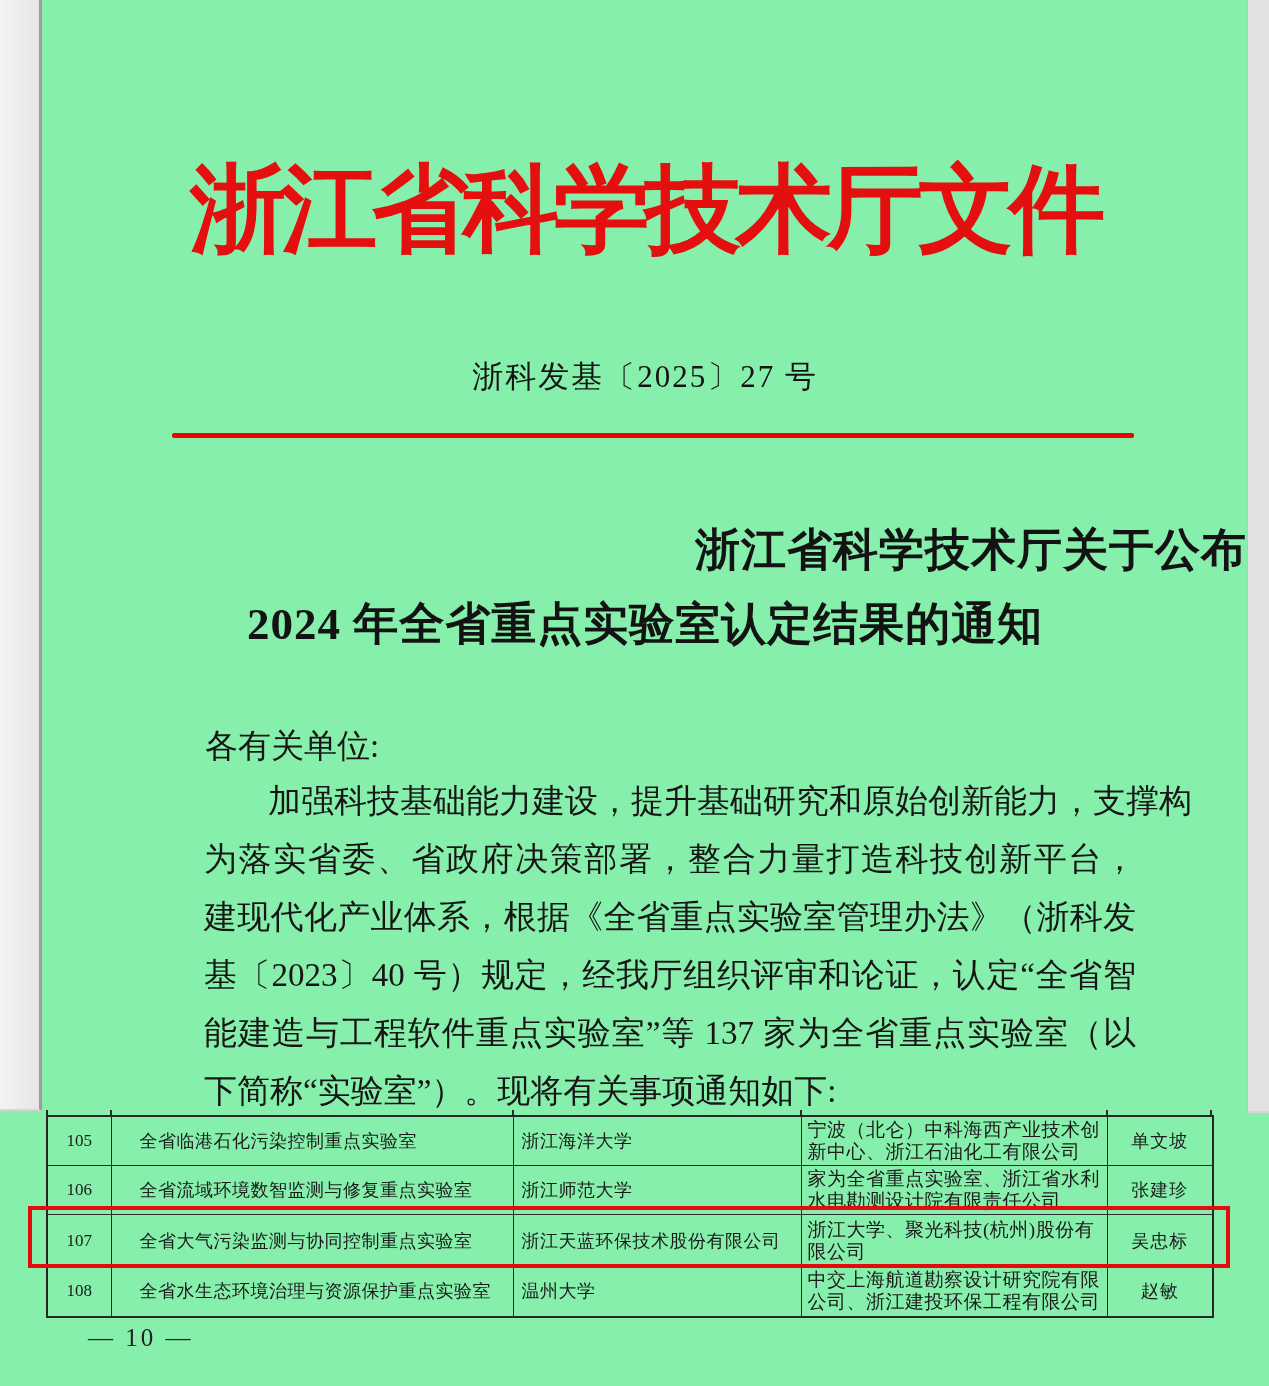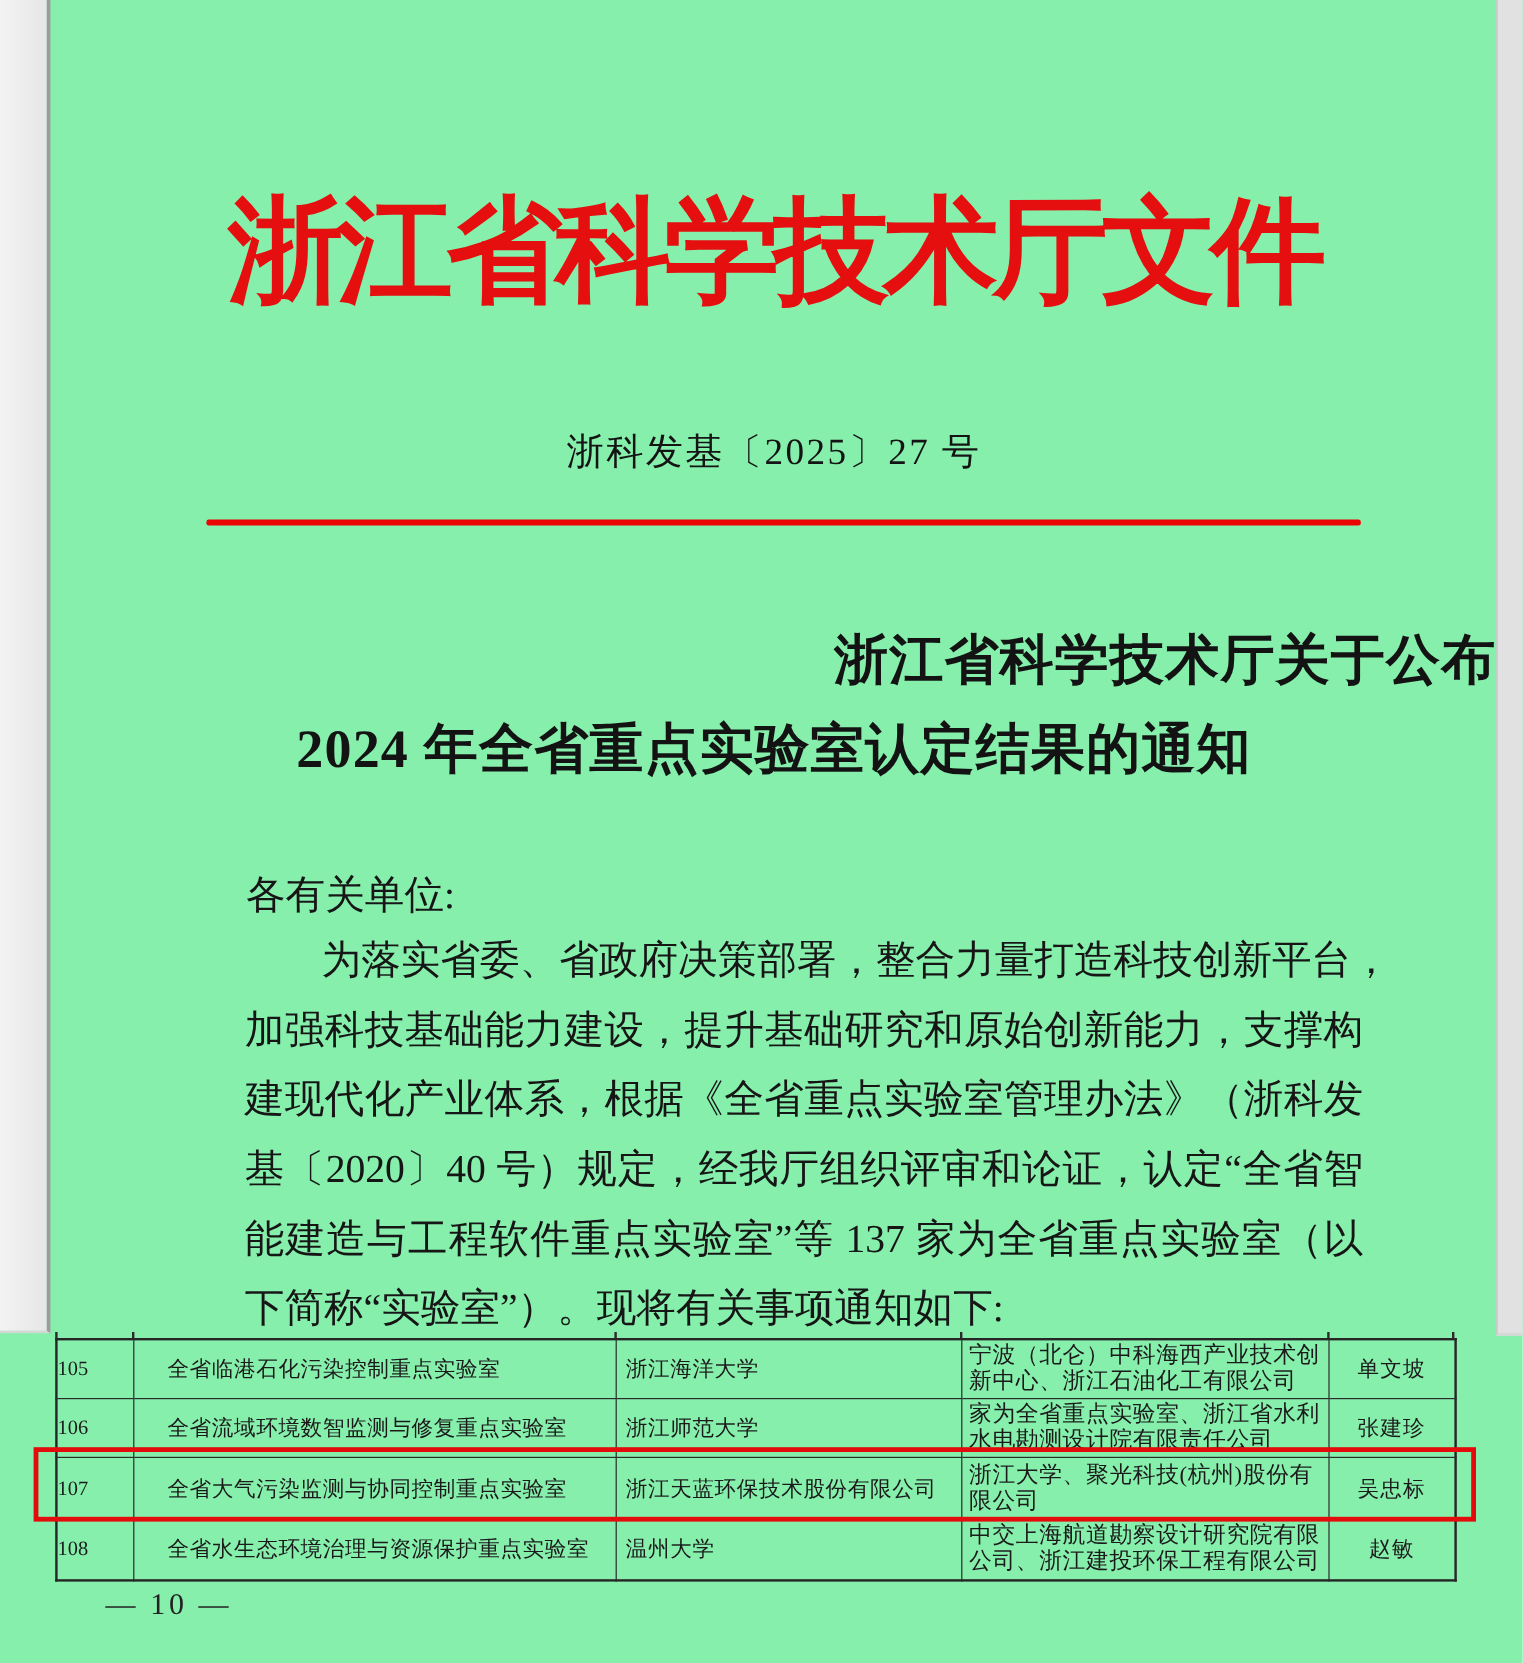--- a/index.html
+++ b/index.html
@@ -85,21 +85,21 @@
     table-layout: fixed;
     font-family: "Liberation Serif", "DejaVu Serif", serif;
     color: #1a1a1a;
   }
   .results-table td {
     border: 1.5px solid #2b2b2b;
     vertical-align: middle;
     overflow: hidden;
   }
   .results-table { border: 2px solid #262626; }
-  td.c-no { text-align: left; font-size: 17px; }
+  td.c-no { text-align: center; font-size: 17px; }
   td.c-lab { padding-left: 28px; font-size: 18px; letter-spacing: 0.5px; }
   td.c-host { padding-left: 8px; font-size: 18px; letter-spacing: 0.5px; }
   td.c-partners { padding: 2px 6px 2px 6px; font-size: 19px; line-height: 22px; letter-spacing: 0.5px; }
   td.c-director { text-align: center; font-size: 18px; letter-spacing: 1px; }
   
   .highlight-box {
     position: absolute; left: 28px; top: 1206px;
     width: 1202px; height: 62px;
     border: 4px solid #e30b0b;
     z-index: 5;
@@ -122,24 +122,24 @@
   <div class="doc-number">浙科发基〔2025〕27 号</div>
 
   <div class="red-rule"></div>
 
   <div class="notice-line1">浙江省科学技术厅关于公布</div>
   <div class="notice-line2">2024 年全省重点实验室认定结果的通知</div>
 
   <div class="salutation">各有关单位:</div>
 
   <div class="body-block">
+    <div class="body-line">加强科技基础能力建设，提升基础研究和原始创新能力，支撑构</div>
     <div class="body-line">为落实省委、省政府决策部署，整合力量打造科技创新平台，</div>
-    <div class="body-line">加强科技基础能力建设，提升基础研究和原始创新能力，支撑构</div>
     <div class="body-line">建现代化产业体系，根据《全省重点实验室管理办法》（浙科发</div>
-    <div class="body-line">基〔2020〕40 号）规定，经我厅组织评审和论证，认定“全省智</div>
+    <div class="body-line">基〔2023〕40 号）规定，经我厅组织评审和论证，认定“全省智</div>
     <div class="body-line">能建造与工程软件重点实验室”等 137 家为全省重点实验室（以</div>
     <div class="body-line">下简称“实验室”）。现将有关事项通知如下:</div>
   </div>
 
   <div class="remnant">
     <span style="left:0"></span>
     <span style="left:64px"></span>
     <span style="left:466px"></span>
     <span style="left:754px"></span>
     <span style="left:1060px"></span>

